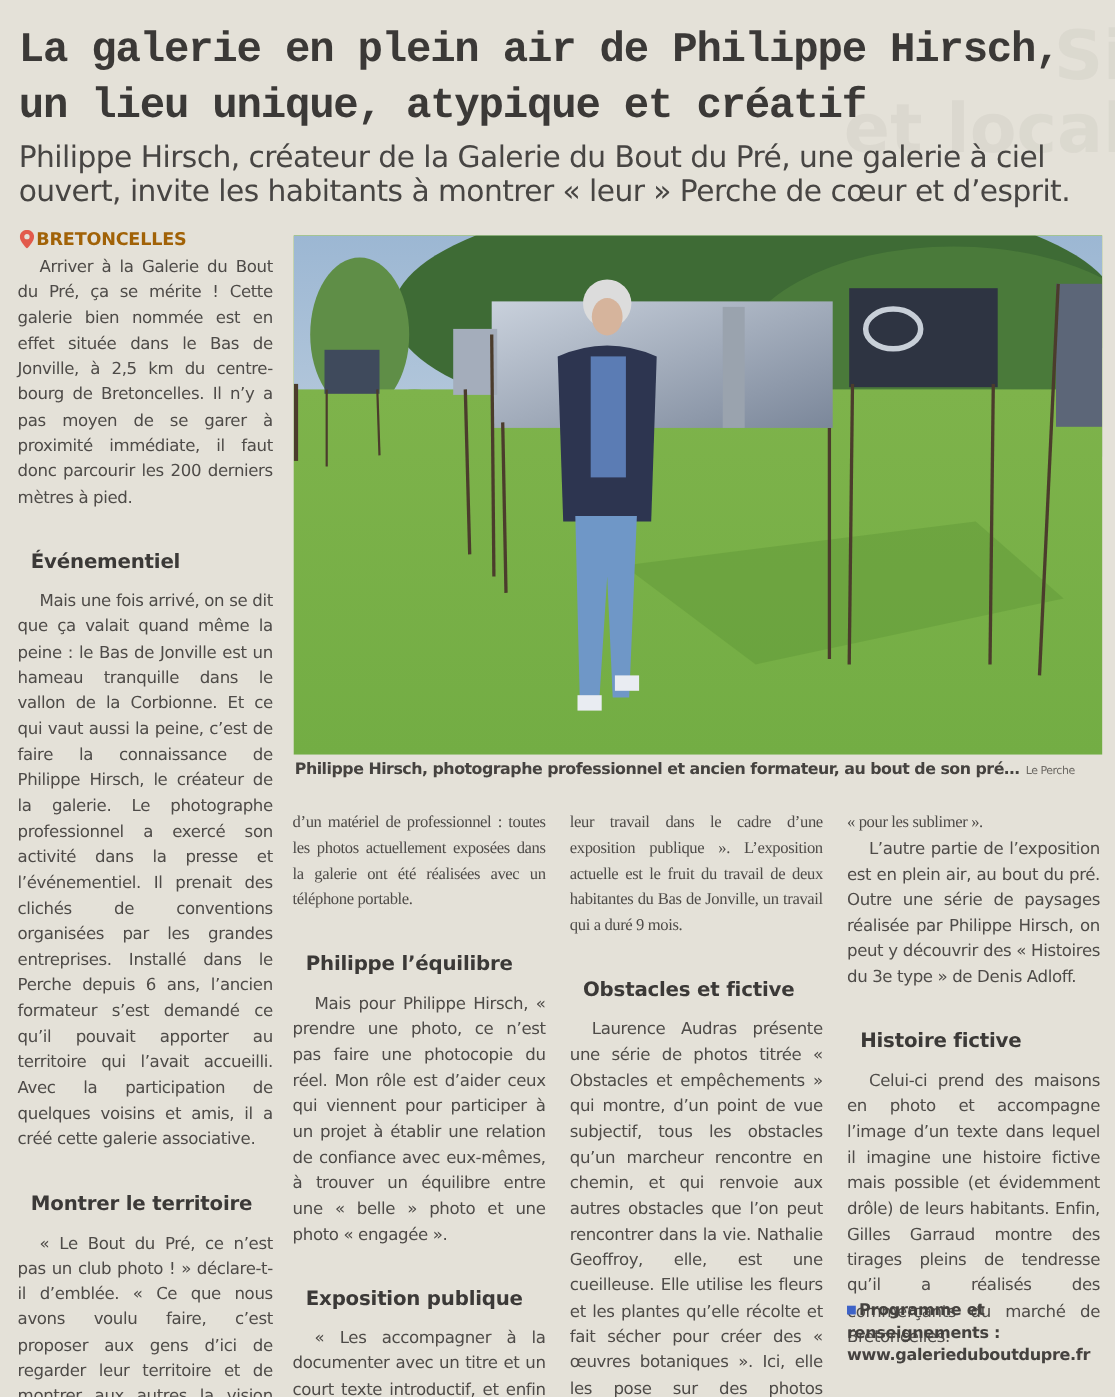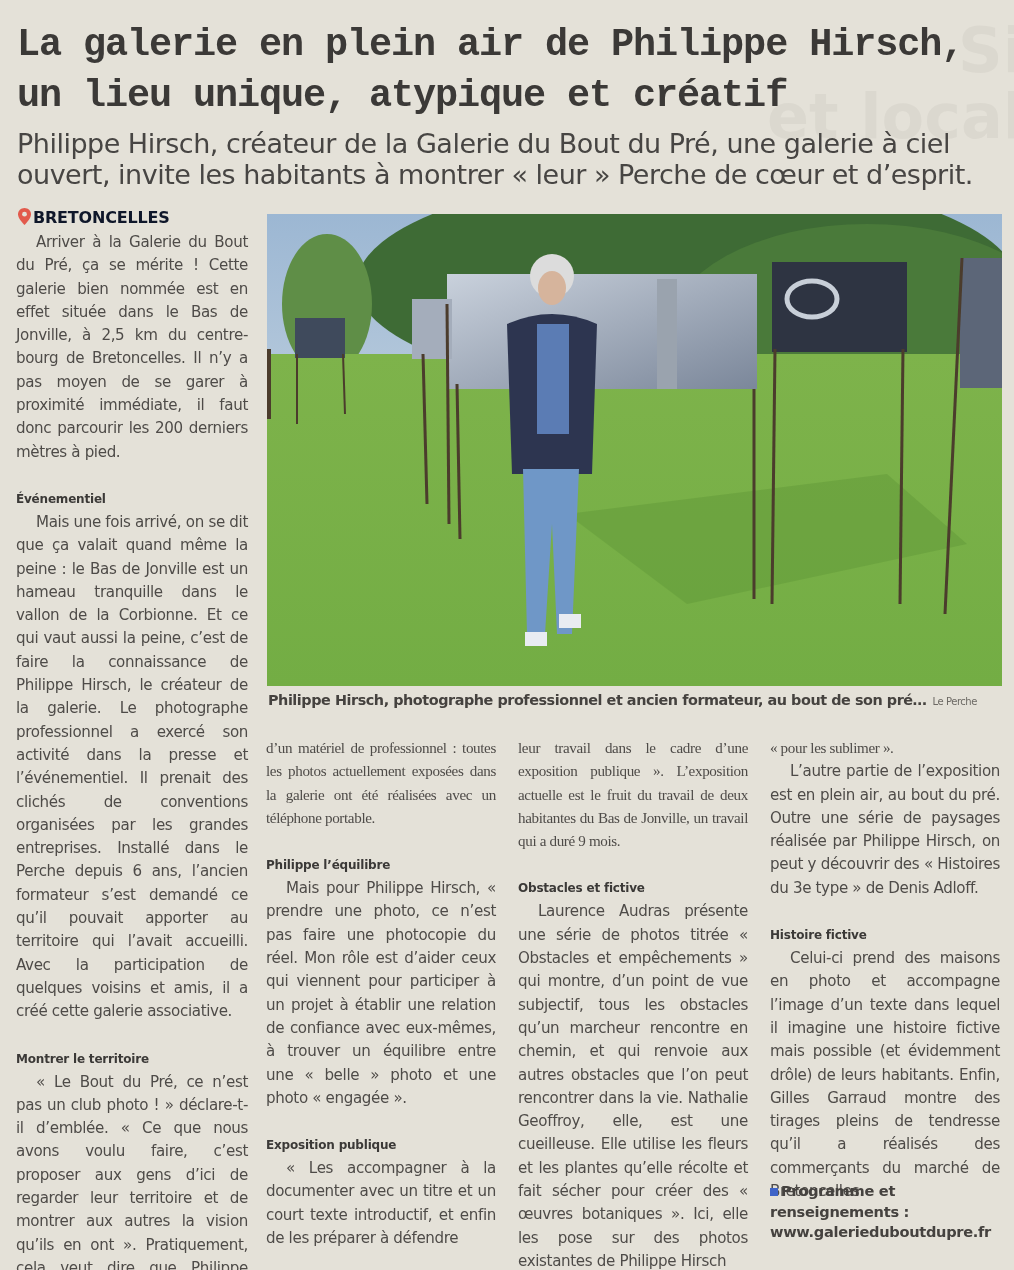--- a/index.html
+++ b/index.html
@@ -21,34 +21,34 @@
       font-family: Liberation Mono, monospace; font-weight: bold;
       font-size: 38.5px; line-height: 51px; letter-spacing: -1.1px;
       color: #3b3937;
     }
     .standfirst {
       position: absolute; left: 17px; top: 128px; width: 990px; margin: 0;
       font-family: "DejaVu Sans", sans-serif; font-size: 27px;
       line-height: 31px; letter-spacing: -0.5px; color: #474543;
     }
     .kicker {
-      position: absolute; left: 18px; top: 208px; display: flex; align-items: flex-start;
-      color: #0f172a; font-weight: bold; font-size: 16px; letter-spacing: -0.2px;
+      position: absolute; left: 18px; top: 208px; display: flex; align-items: center;
+      color: #a16207; font-weight: bold; font-size: 16px; letter-spacing: -0.2px;
       font-family: "DejaVu Sans", sans-serif;
     }
     .kicker svg { margin-right: 2px; }
     .col {
       position: absolute; font-family: "DejaVu Sans", sans-serif;
       font-size: 15.1px; line-height: 23.3px; letter-spacing: -0.35px;
       color: #4e4b48; text-align: justify;
     }
     .col p { margin: 0; text-indent: 20px; }
     .col p.noindent { text-indent: 0; font-family: Liberation Serif, serif; }
     .col h3 {
-      margin: 0; font-size: 12px; line-height: 24px; font-weight: bold;
+      margin: 12px; font-size: 18px; line-height: 24px; font-weight: bold;
       color: #3b3937; letter-spacing: -0.2px;
     }
     .c1 { left: 16px; top: 231px; width: 232px; }
     .c2 { left: 266px; top: 737px; width: 230px; }
     .c3 { left: 518px; top: 737px; width: 230px; }
     .c4 { left: 770px; top: 737px; width: 230px; }
     .gap { height: 23px; }
     .photo {
       position: absolute; left: 267px; top: 214px; width: 735px; height: 472px;
       overflow: hidden; background: #7fb550;

